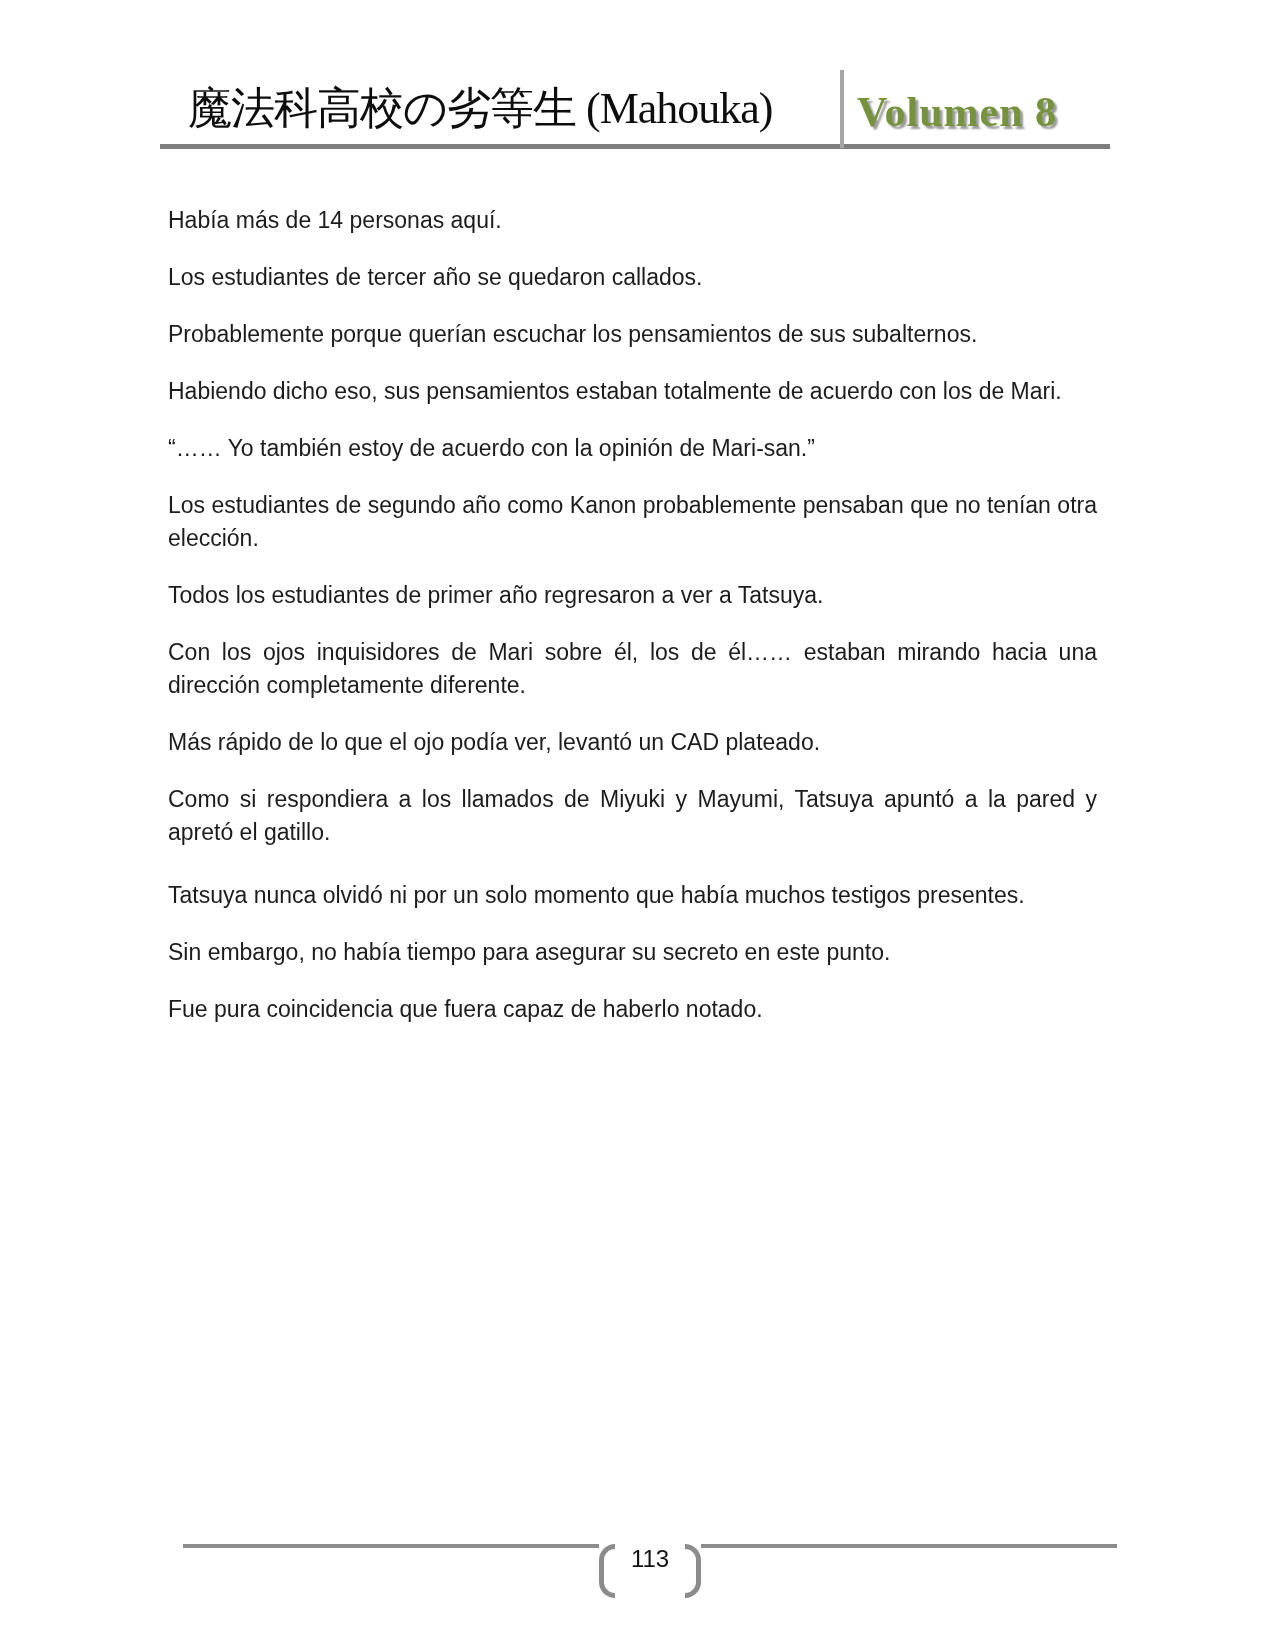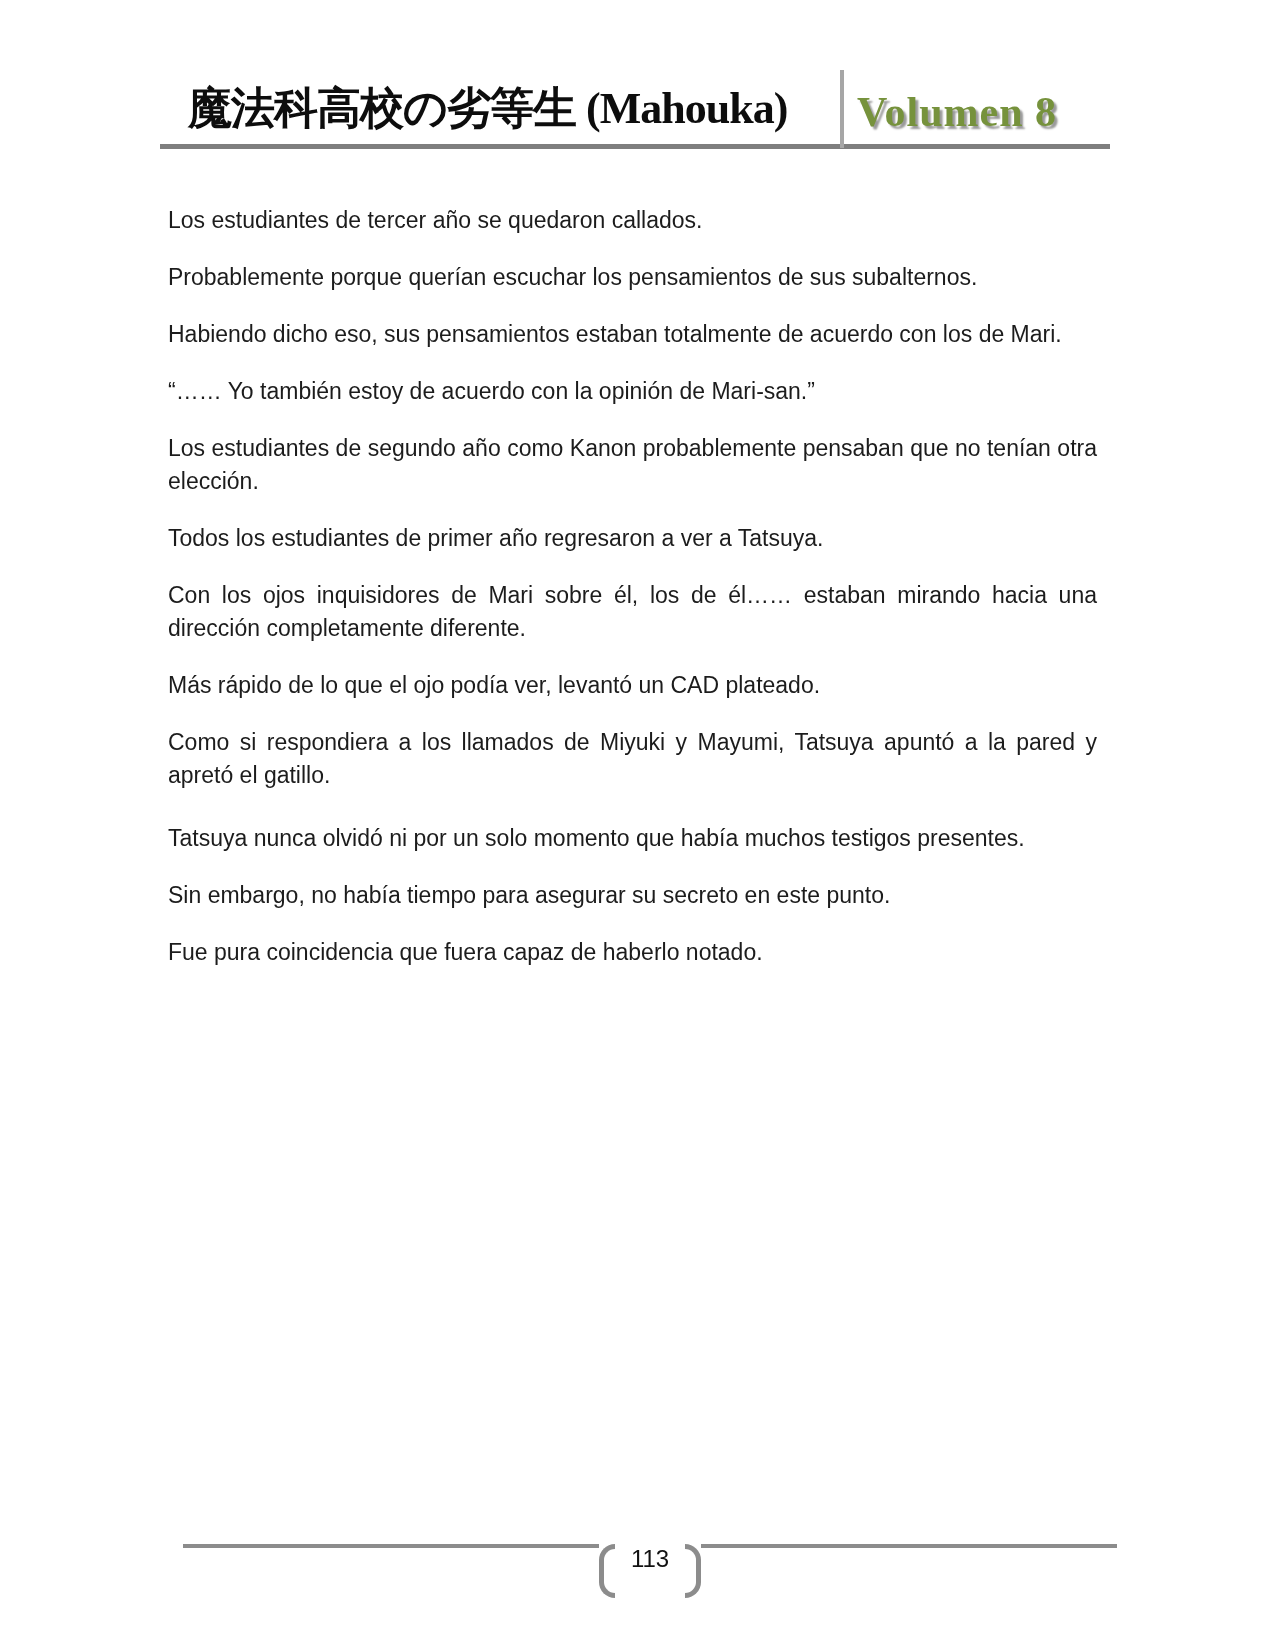--- a/index.html
+++ b/index.html
@@ -25,21 +25,21 @@
     left:160px;top:64px;width:950px;
   }
   .header-row{
     position:relative;
     height:80px;
   }
   .book-title{
     position:absolute;
     left:28px;bottom:6px;
     font-family:"Liberation Serif","DejaVu Serif",serif;
-    font-weight:700;
+    font-weight:400;
     font-size:44px;
     color:#0d0d0d;
     white-space:nowrap;
     letter-spacing:-1px;
   }
   .vbar{
     position:absolute;
     left:680px;top:6px;bottom:-4px;
     width:4px;
     background:var(--divider-color);
@@ -117,20 +117,21 @@
   <header class="header">
     <div class="header-row">
       <h1 class="book-title">魔法科高校の劣等生 (Mahouka)</h1>
       <div class="vbar"></div>
       <div class="volume">Volumen 8</div>
     </div>
     <div class="hrule"></div>
   </header>
 
   <main class="body-text" id="paragraphs">
+      <p>Había más de 14 personas aquí.</p>
       <p>Los estudiantes de tercer año se quedaron callados.</p>
       <p>Probablemente porque querían escuchar los pensamientos de sus subalternos.</p>
       <p>Habiendo dicho eso, sus pensamientos estaban totalmente de acuerdo con los de Mari.</p>
       <p>“…… Yo también estoy de acuerdo con la opinión de Mari-san.”</p>
       <p>Los estudiantes de segundo año como Kanon probablemente pensaban que no tenían otra elección.</p>
       <p>Todos los estudiantes de primer año regresaron a ver a Tatsuya.</p>
       <p>Con los ojos inquisidores de Mari sobre él, los de él…… estaban mirando hacia una dirección completamente diferente.</p>
       <p>Más rápido de lo que el ojo podía ver, levantó un CAD plateado.</p>
       <p>Como si respondiera a los llamados de Miyuki y Mayumi, Tatsuya apuntó a la pared y apretó el gatillo.</p>
       <p class="gap-before">Tatsuya nunca olvidó ni por un solo momento que había muchos testigos presentes.</p>

